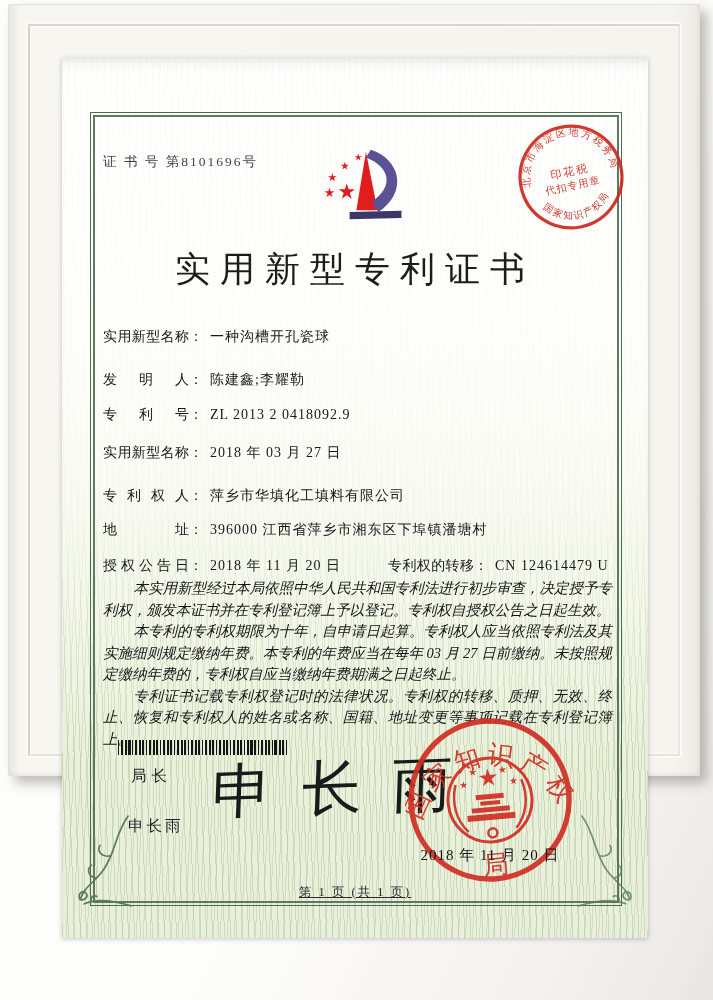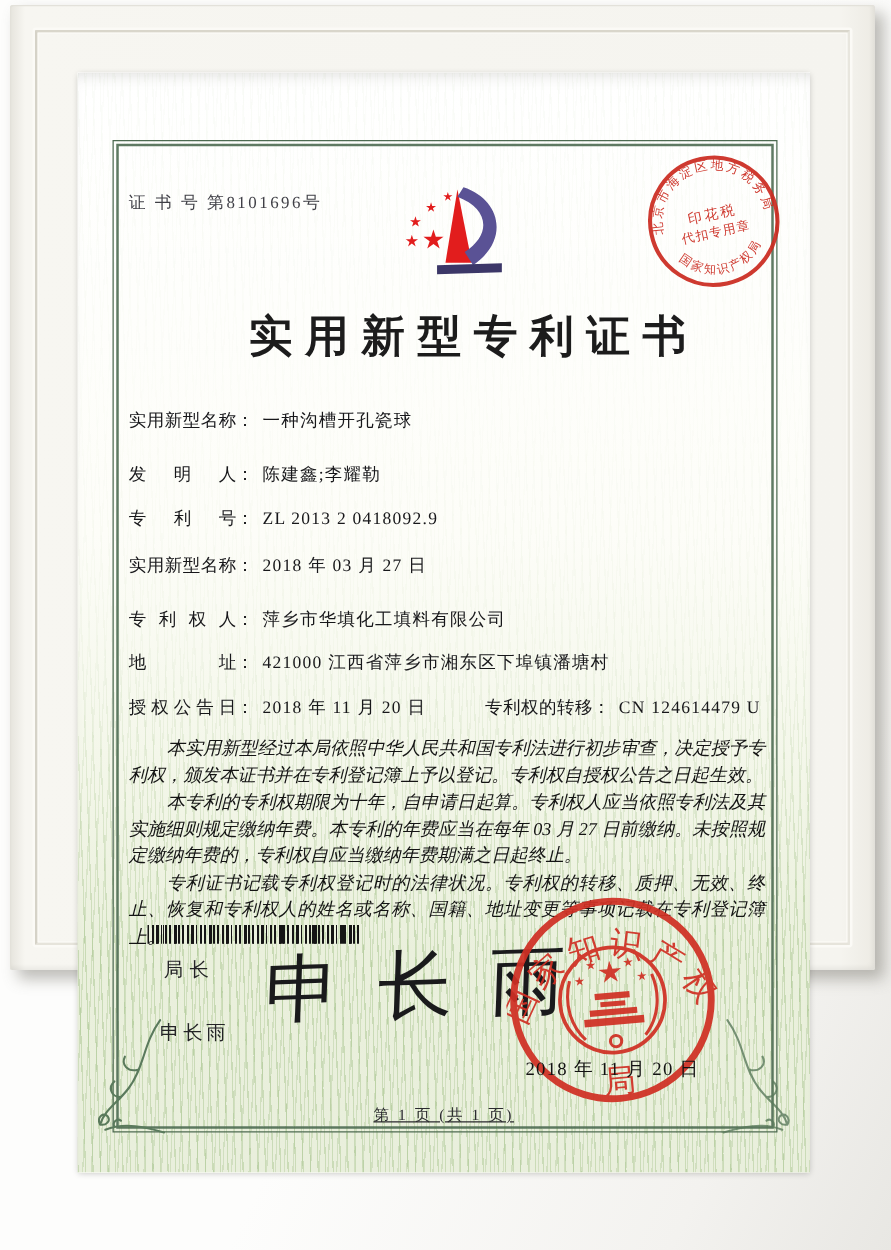--- a/index.html
+++ b/index.html
@@ -28,30 +28,30 @@
     border:1px solid #4e6b52;}
   .gborder::after{content:"";position:absolute;inset:2px;border:2px solid #4e6b52;opacity:.9;}
   .corner-ornament{position:absolute;z-index:2;color:#5a7a5c;}
   .corner-ornament.left{left:8px;top:756px;}
   .corner-ornament.right{left:514px;top:756px;transform:scaleX(-1);opacity:.8;}
   
   .cert-no{position:absolute;left:41px;top:95px;font-size:13.5px;letter-spacing:2px;color:#3f3f46;}
   .logo{position:absolute;left:255px;top:86px;width:96px;height:94px;}
   .tax-stamp{position:absolute;left:452px;top:62px;width:114px;height:114px;transform:rotate(-12deg);opacity:.92;}
   .title{position:absolute;left:0;top:188px;width:100%;text-align:center;
-    font-size:35px;font-weight:700;letter-spacing:10px;color:#1c1c1c;padding-left:24px;}
+    font-size:35px;font-weight:400;letter-spacing:10px;color:#1c1c1c;}
   
   .frow{position:absolute;left:41px;width:520px;font-size:14px;color:#17171a;white-space:nowrap;}
   .flabel{display:inline-block;width:86px;text-align:justify;text-align-last:justify;vertical-align:bottom;}
   .fcolon{display:inline-block;}
   .fvalue{margin-left:7px;letter-spacing:1px;}
   .fgroup2{position:absolute;left:285px;top:0;}
   .r0{top:270px}.r1{top:313px}.r2{top:348px}.r3{top:386px}.r4{top:429px}.r5{top:463px}.r6{top:499px}
   
-  .body-text{position:absolute;left:41px;top:531px;width:509px;font-size:14.5px;line-height:21.5px;
+  .body-text{position:absolute;left:41px;top:520px;width:509px;font-size:14.5px;line-height:21.5px;
     color:#141414;font-style:italic;text-align:justify;font-family:Liberation Serif, serif;}
   .body-text p{margin:0;text-indent:2.1em;}
   
   .barcode{position:absolute;left:56px;top:682px;width:170px;height:15px;
     background:
      repeating-linear-gradient(90deg,#151515 0 1.5px,transparent 1.5px 3.5px),
      repeating-linear-gradient(90deg,transparent 0 7px,#151515 7px 9.5px,transparent 9.5px 14px),
      repeating-linear-gradient(90deg,transparent 0 12px,#151515 12px 13px,transparent 13px 24px);}
   .issuer-title{position:absolute;left:69px;top:708px;font-size:15.5px;letter-spacing:5px;color:#232326;}
   .issuer-name{position:absolute;left:66px;top:758px;font-size:15.5px;letter-spacing:3px;color:#232326;}
@@ -127,21 +127,21 @@
       <div class="frow r2">
         <span class="flabel">专利号</span><span class="fcolon">：</span><span class="fvalue">ZL 2013 2 0418092.9</span>
       </div>
       <div class="frow r3">
         <span class="flabel">实用新型名称</span><span class="fcolon">：</span><span class="fvalue">2018 年 03 月 27 日</span>
       </div>
       <div class="frow r4">
         <span class="flabel">专利权人</span><span class="fcolon">：</span><span class="fvalue">萍乡市华填化工填料有限公司</span>
       </div>
       <div class="frow r5">
-        <span class="flabel">地址</span><span class="fcolon">：</span><span class="fvalue">421000 江西省萍乡市湘东区下埠镇潘塘村</span>
+        <span class="flabel">地址</span><span class="fcolon">：</span><span class="fvalue">396000 江西省萍乡市湘东区下埠镇潘塘村</span>
       </div>
       <div class="frow r6">
         <span class="flabel">授权公告日</span><span class="fcolon">：</span><span class="fvalue">2018 年 11 月 20 日</span>
         <span class="fgroup2">
           <span class="flabel">专利权的转移</span><span class="fcolon">：</span><span class="fvalue">CN 124614479 U</span>
         </span>
       </div>
 
       <div class="body-text">
         <p>本实用新型经过本局依照中华人民共和国专利法进行初步审查，决定授予专利权，颁发本证书并在专利登记簿上予以登记。专利权自授权公告之日起生效。</p>

